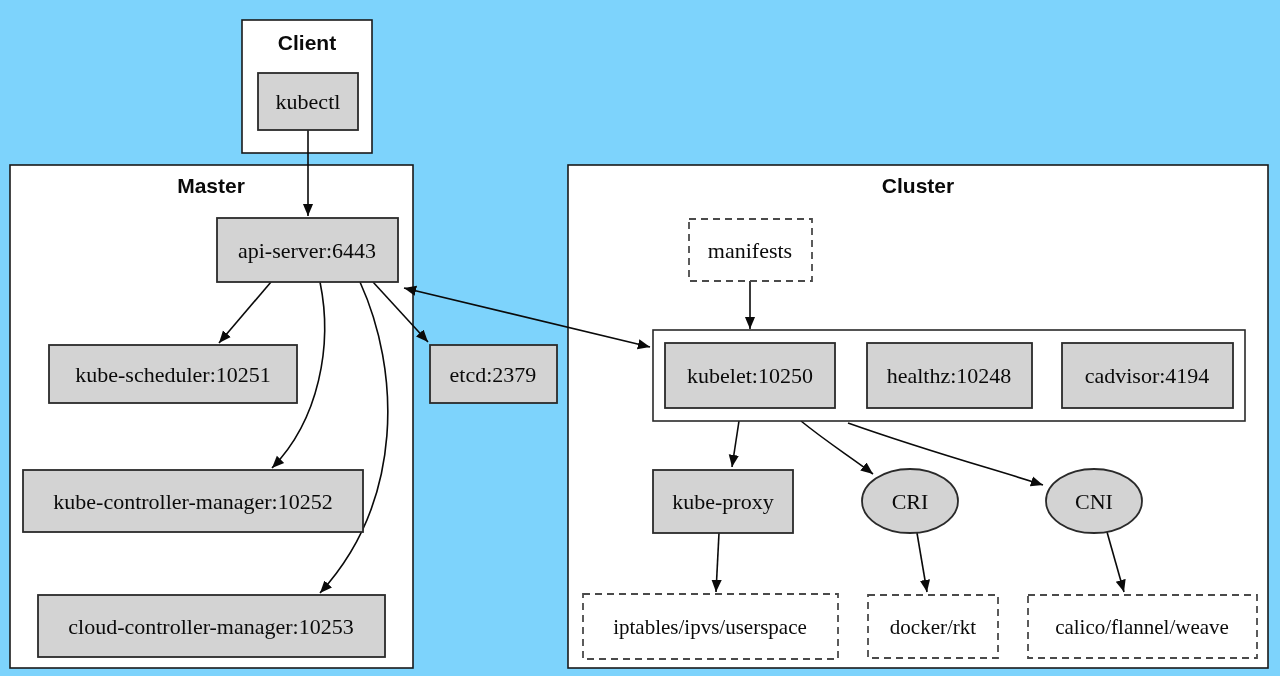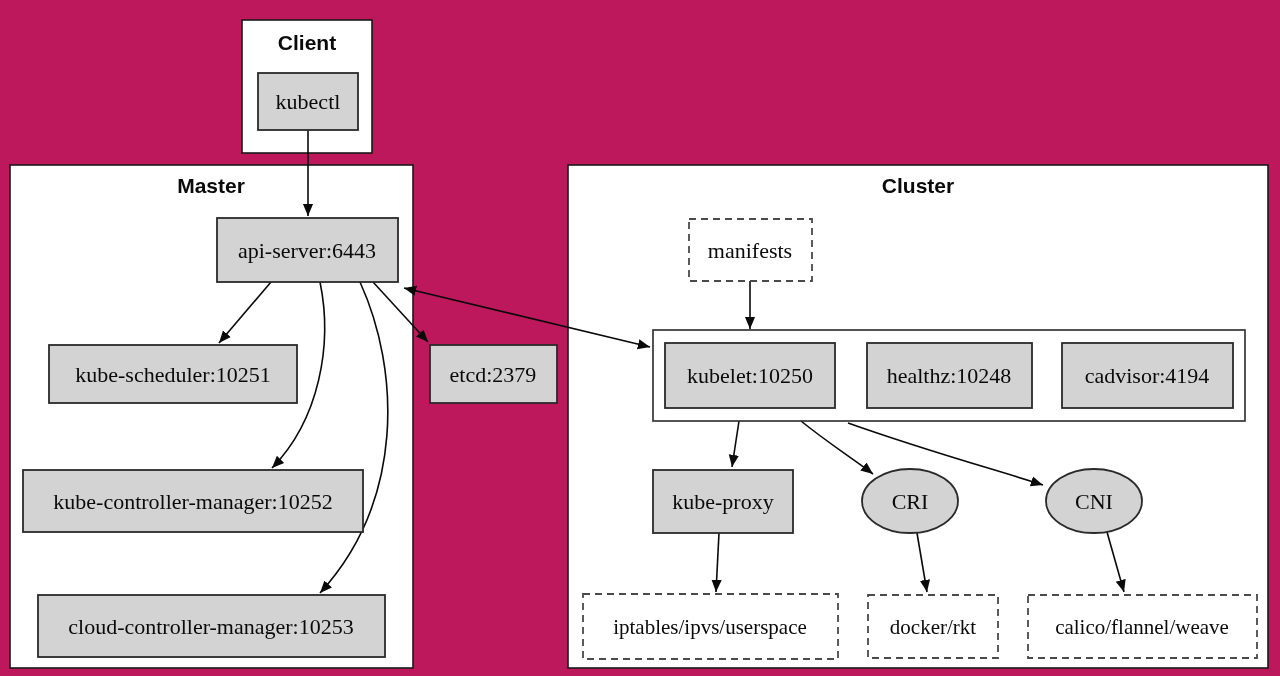--- a/index.html
+++ b/index.html
@@ -7,21 +7,21 @@
     padding: 0;
     background: #ffffff;
     width: 1280px;
     height: 676px;
     overflow: hidden;
   }
   .stage {
     position: relative;
     width: 1280px;
     height: 676px;
-    background: #be185d;
+    background: #7dd3fc;
   }
   svg { display: block; }
   .container-box {
     fill: #ffffff;
     stroke: #1a1a1a;
     stroke-width: 1.6;
   }
   .subgroup-box {
     fill: #ffffff;
     stroke: #2a2a2a;

